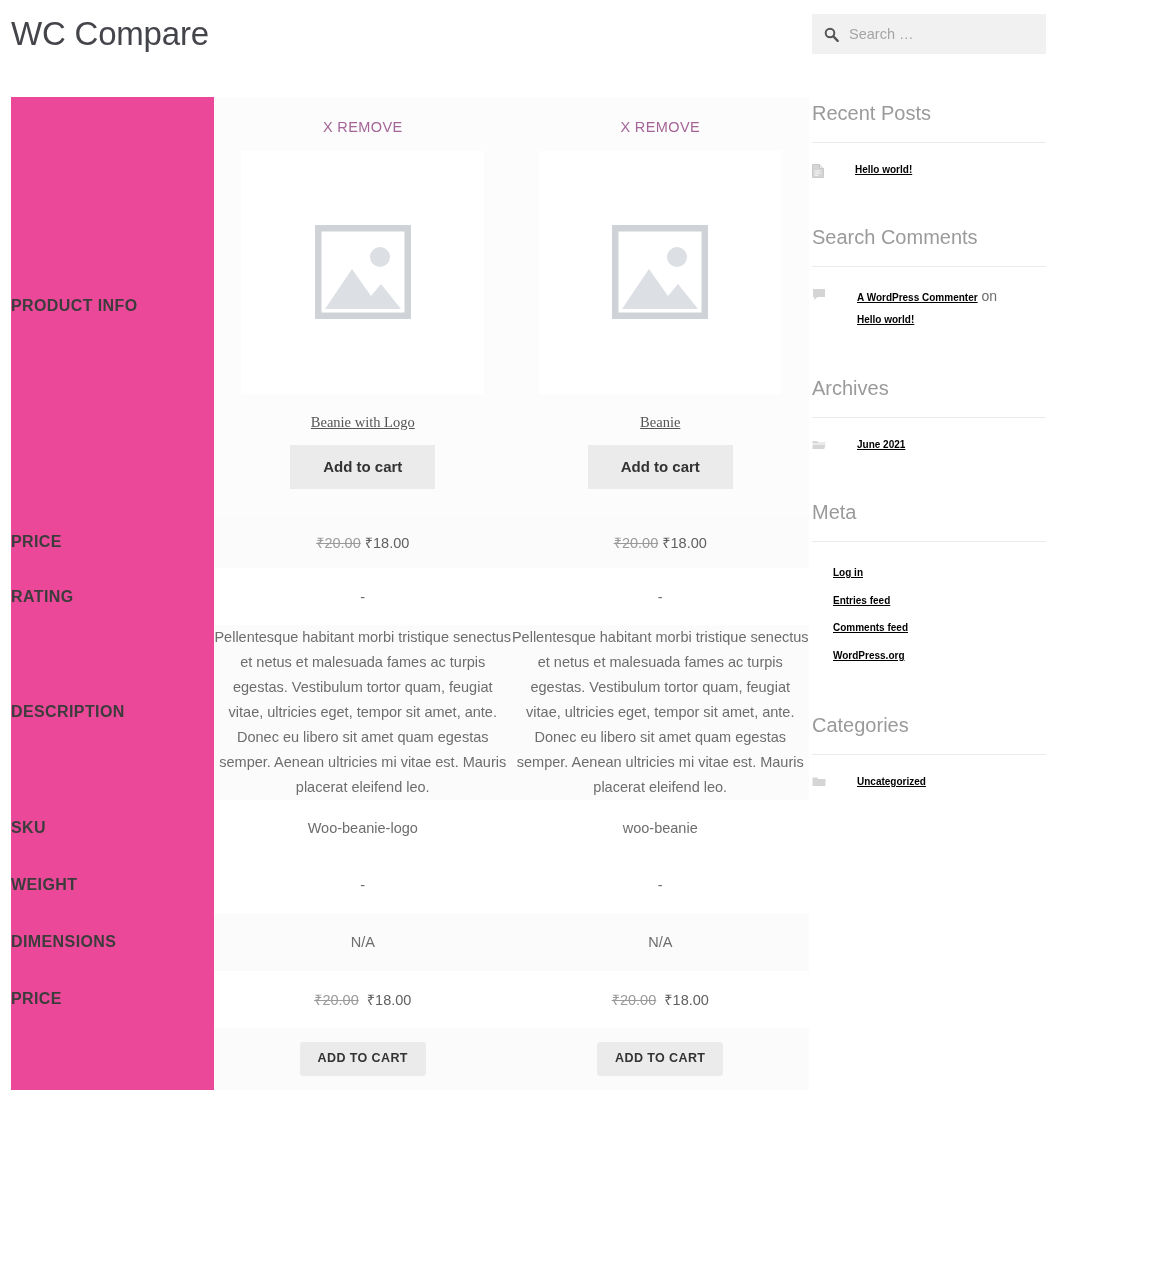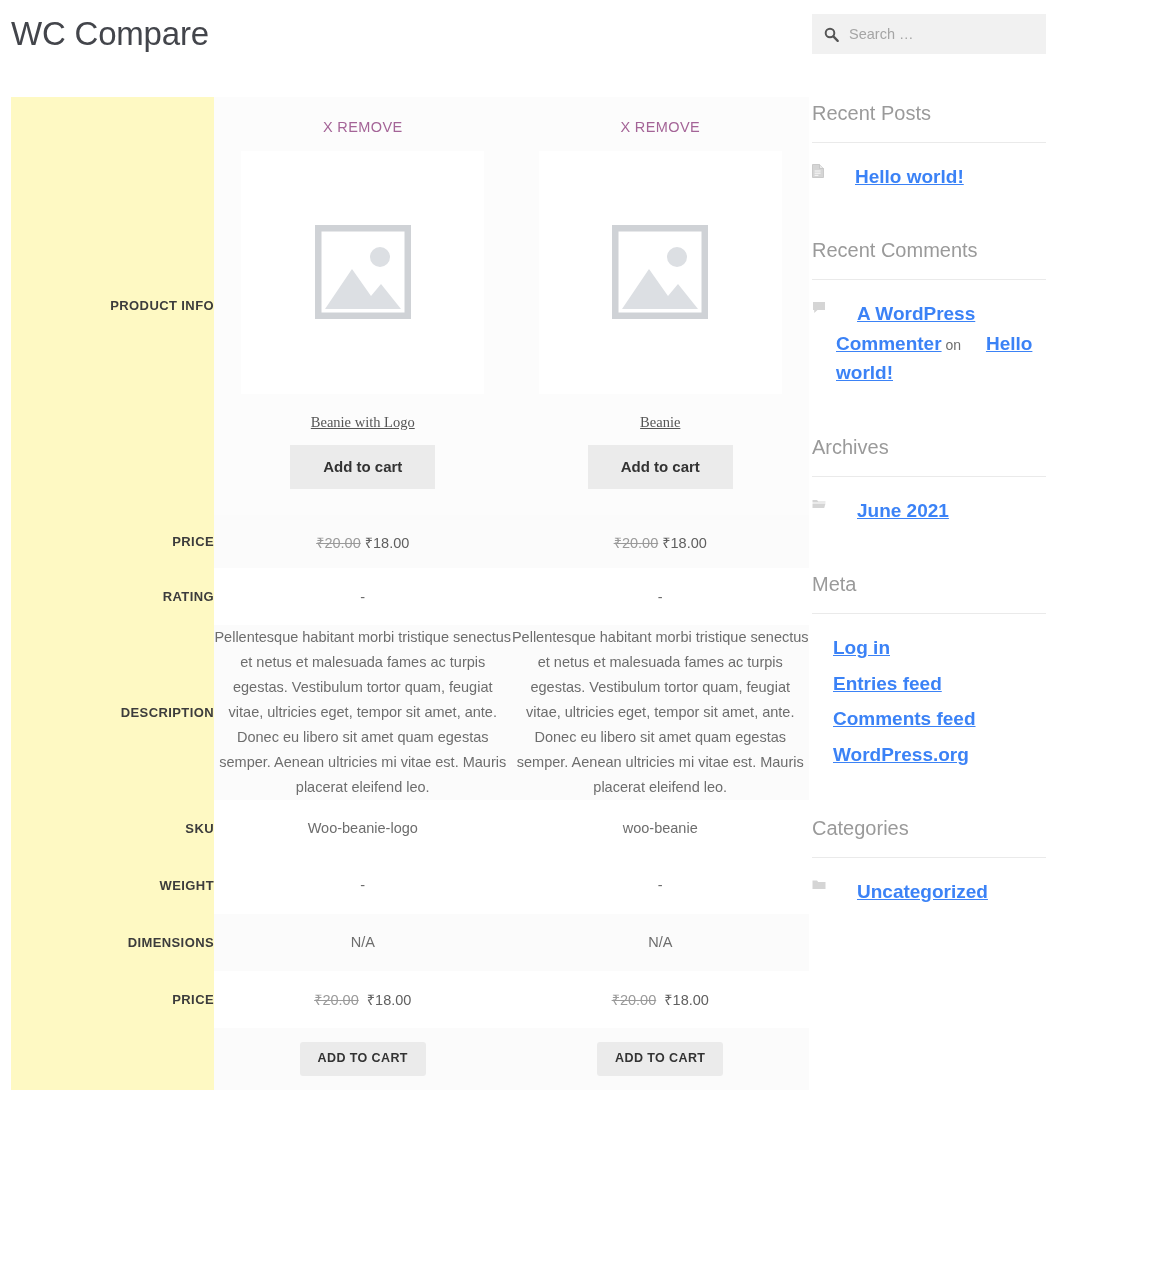--- a/index.html
+++ b/index.html
@@ -41,29 +41,28 @@
   }
   table.compare td, table.compare th {
     padding: 0;
     border: none;
     vertical-align: middle;
   }
   col.labelcol { width: 203px; }
   col.prodcol  { width: 297.5px; }
 
   td.rowlabel {
-    background: #fef9c3;
-    font-size: 13px;
+    background: #ec4899;
+    font-size: 16px;
     font-weight: bold;
     letter-spacing: 0.4px;
     color: #3c3c3c;
     text-transform: uppercase;
     padding: 0 0 0 21px;
     vertical-align: top;
-    text-align: right;
   }
   td.cell {
     text-align: center;
     font-size: 14.5px;
     color: #6d6d6d;
     padding: 12px 24px;
   }
   tr.shade td.cell { background: #fbfbfb; }
   tr.plain td.cell { background: #ffffff; }
 
@@ -198,24 +197,24 @@
   .widget li {
     font-size: 14px;
     color: #6d6d6d;
     line-height: 1.55;
     margin-bottom: 9px;
     display: flex;
     align-items: flex-start;
   }
   .li-icon { flex: 0 0 auto; margin-right: 10px; margin-top: 2px; display: block; }
   .widget a {
-    color: #3b82f6;
+    color: #000000;
     text-decoration: underline;
     font-weight: bold;
-    font-size: 19px;
+    font-size: 10px;
     padding-left: 21px;
   }
   .widget .plainword { font-weight: normal; color: #6d6d6d; }
   .meta-list li { display: block; margin-bottom: 6px; }
 </style>
 </head>
 <body>
 
 <div id="page">
 
@@ -351,21 +350,21 @@
             <line x1="2.6" y1="7" x2="8.6" y2="7" stroke="#fbfbfb" stroke-width="1"></line>
             <line x1="2.6" y1="9.2" x2="8.6" y2="9.2" stroke="#fbfbfb" stroke-width="1"></line>
             <line x1="2.6" y1="11.3" x2="6.4" y2="11.3" stroke="#fbfbfb" stroke-width="1"></line>
           </svg>
           <a>Hello world!</a>
         </li>
       </ul>
     </div>
 
     <div class="widget">
-      <h2 class="widget-title">Recent Comments</h2>
+      <h2 class="widget-title">Search Comments</h2>
       <hr class="widget-rule">
       <ul>
         <li>
           <svg class="li-icon" width="14" height="13" viewBox="0 0 14 13">
             <path d="M1 1 H13 V9 H5.5 L2.2 12 V9 H1 Z" fill="#d5d5d5"></path>
           </svg>
           <span>
             <a>A WordPress Commenter</a><span class="plainword"> on </span><a>Hello world!</a>
           </span>
         </li>

